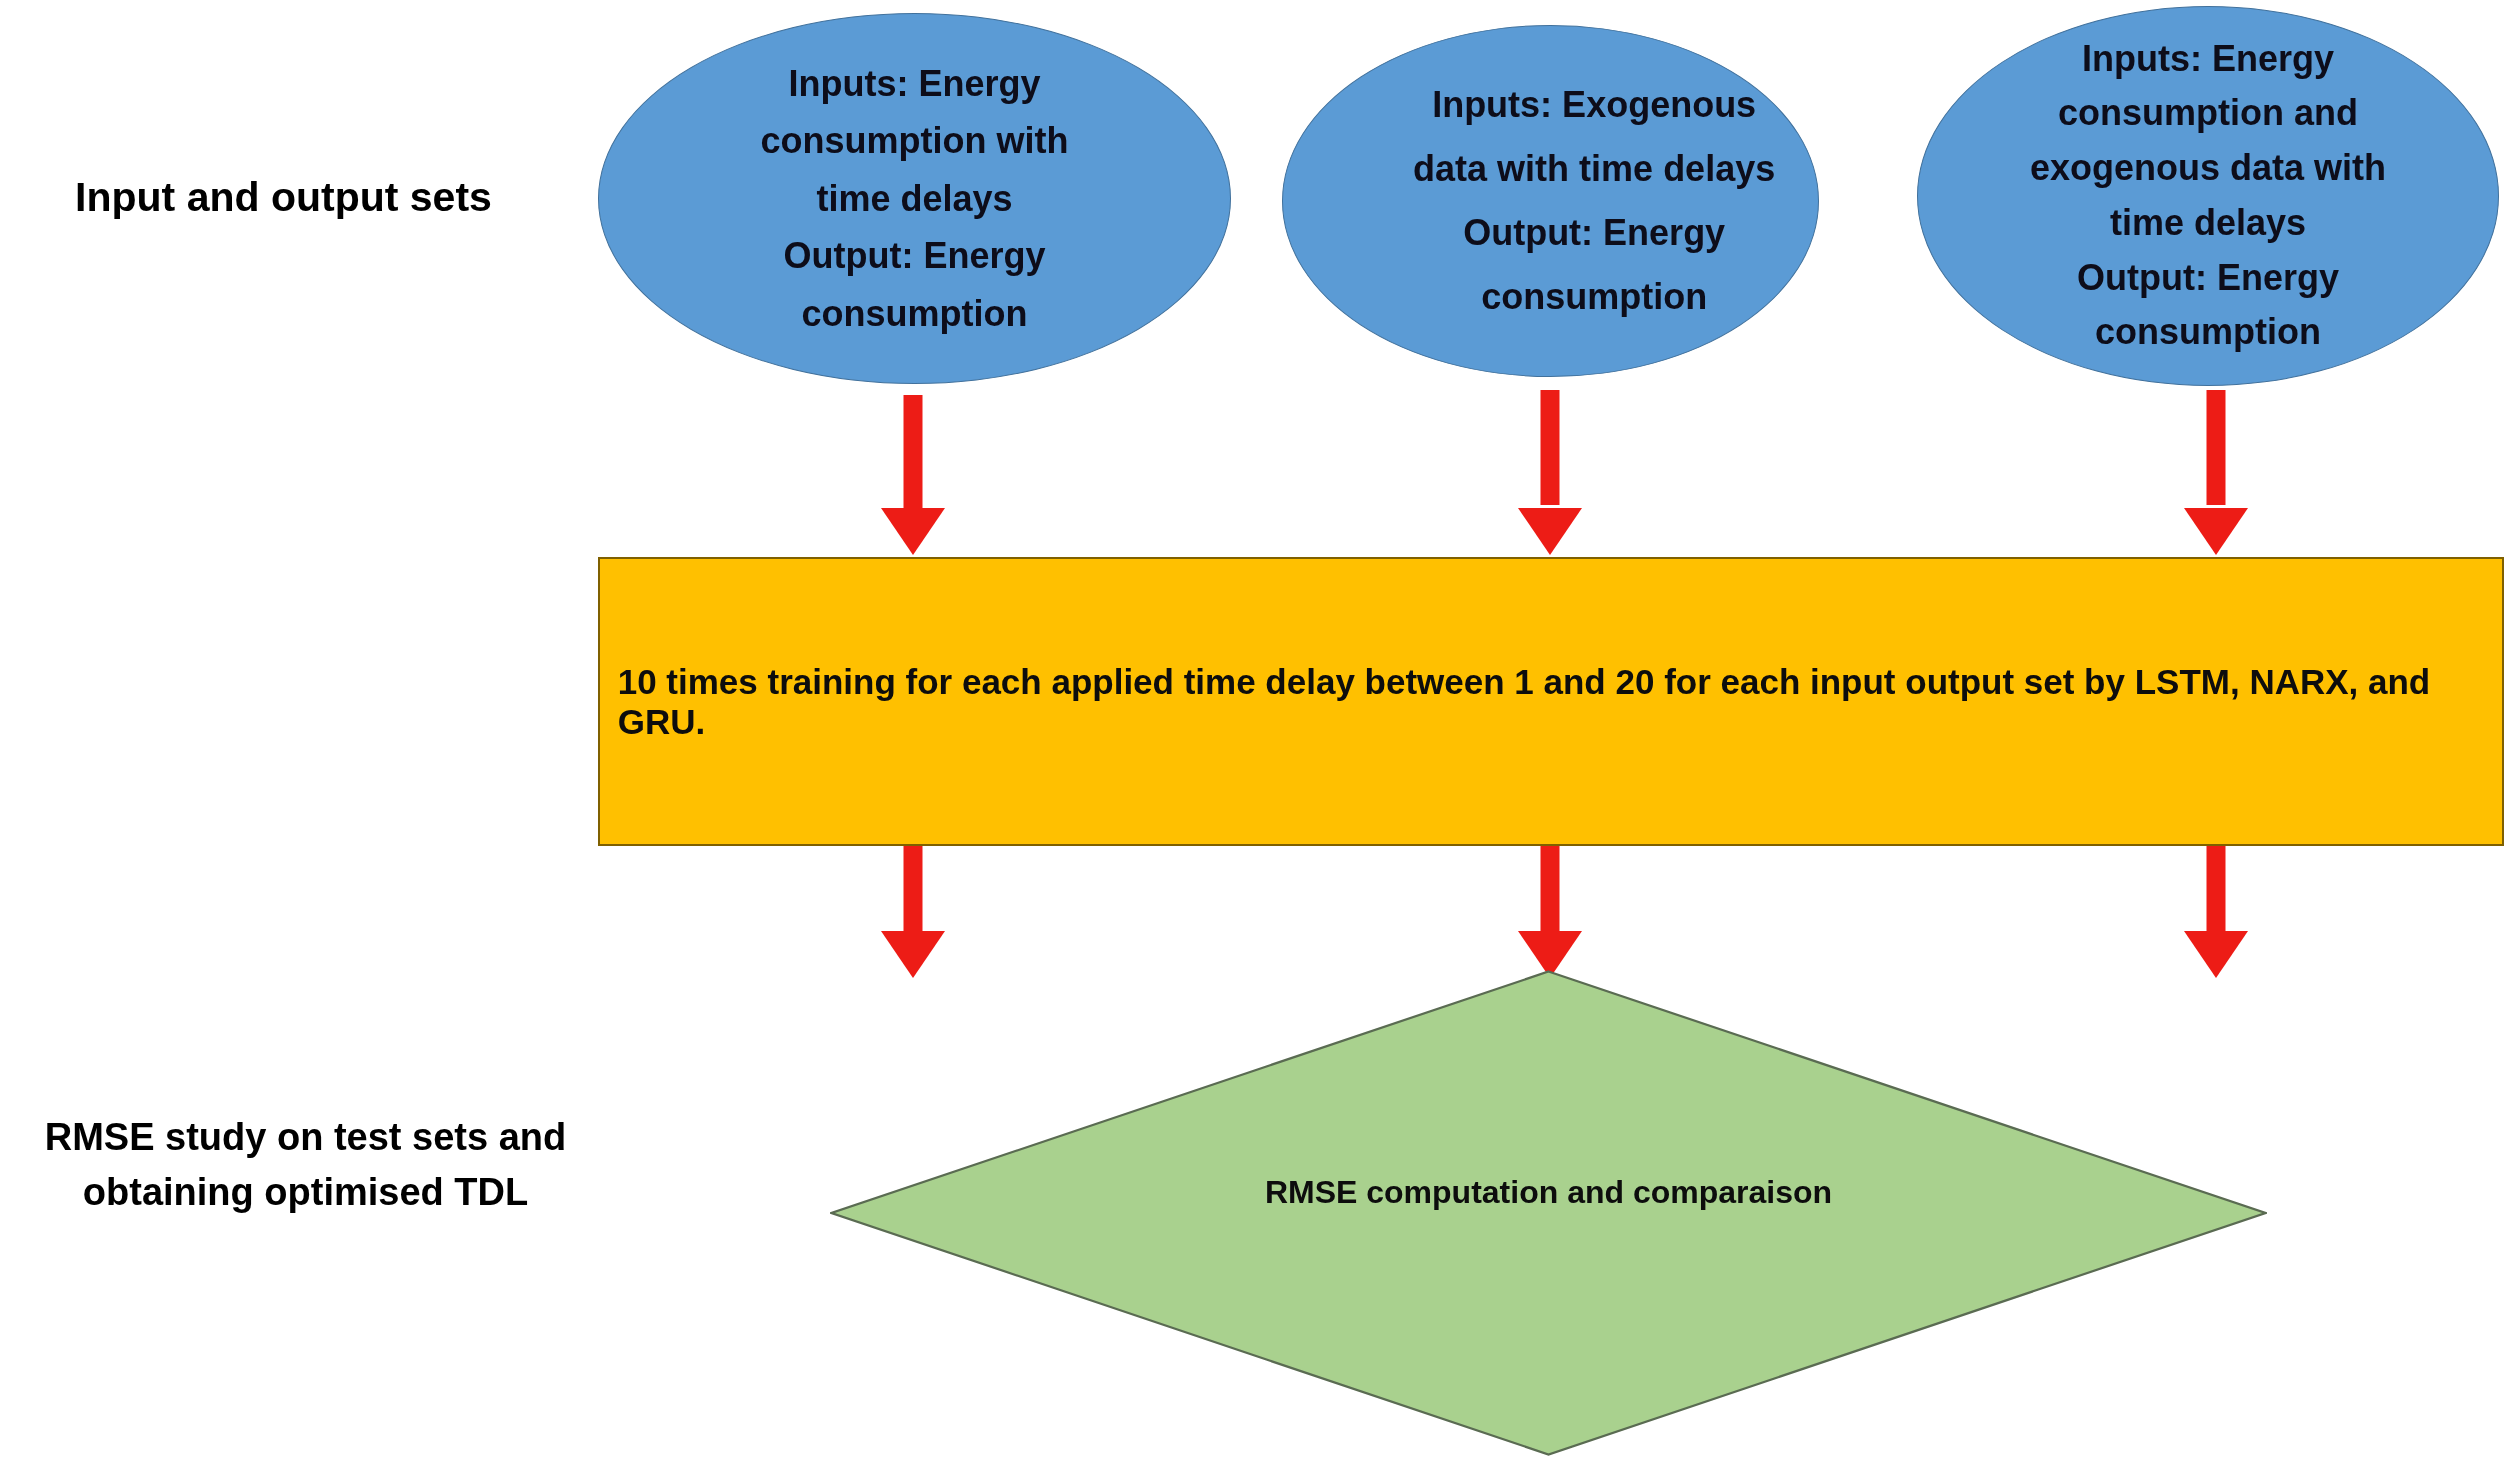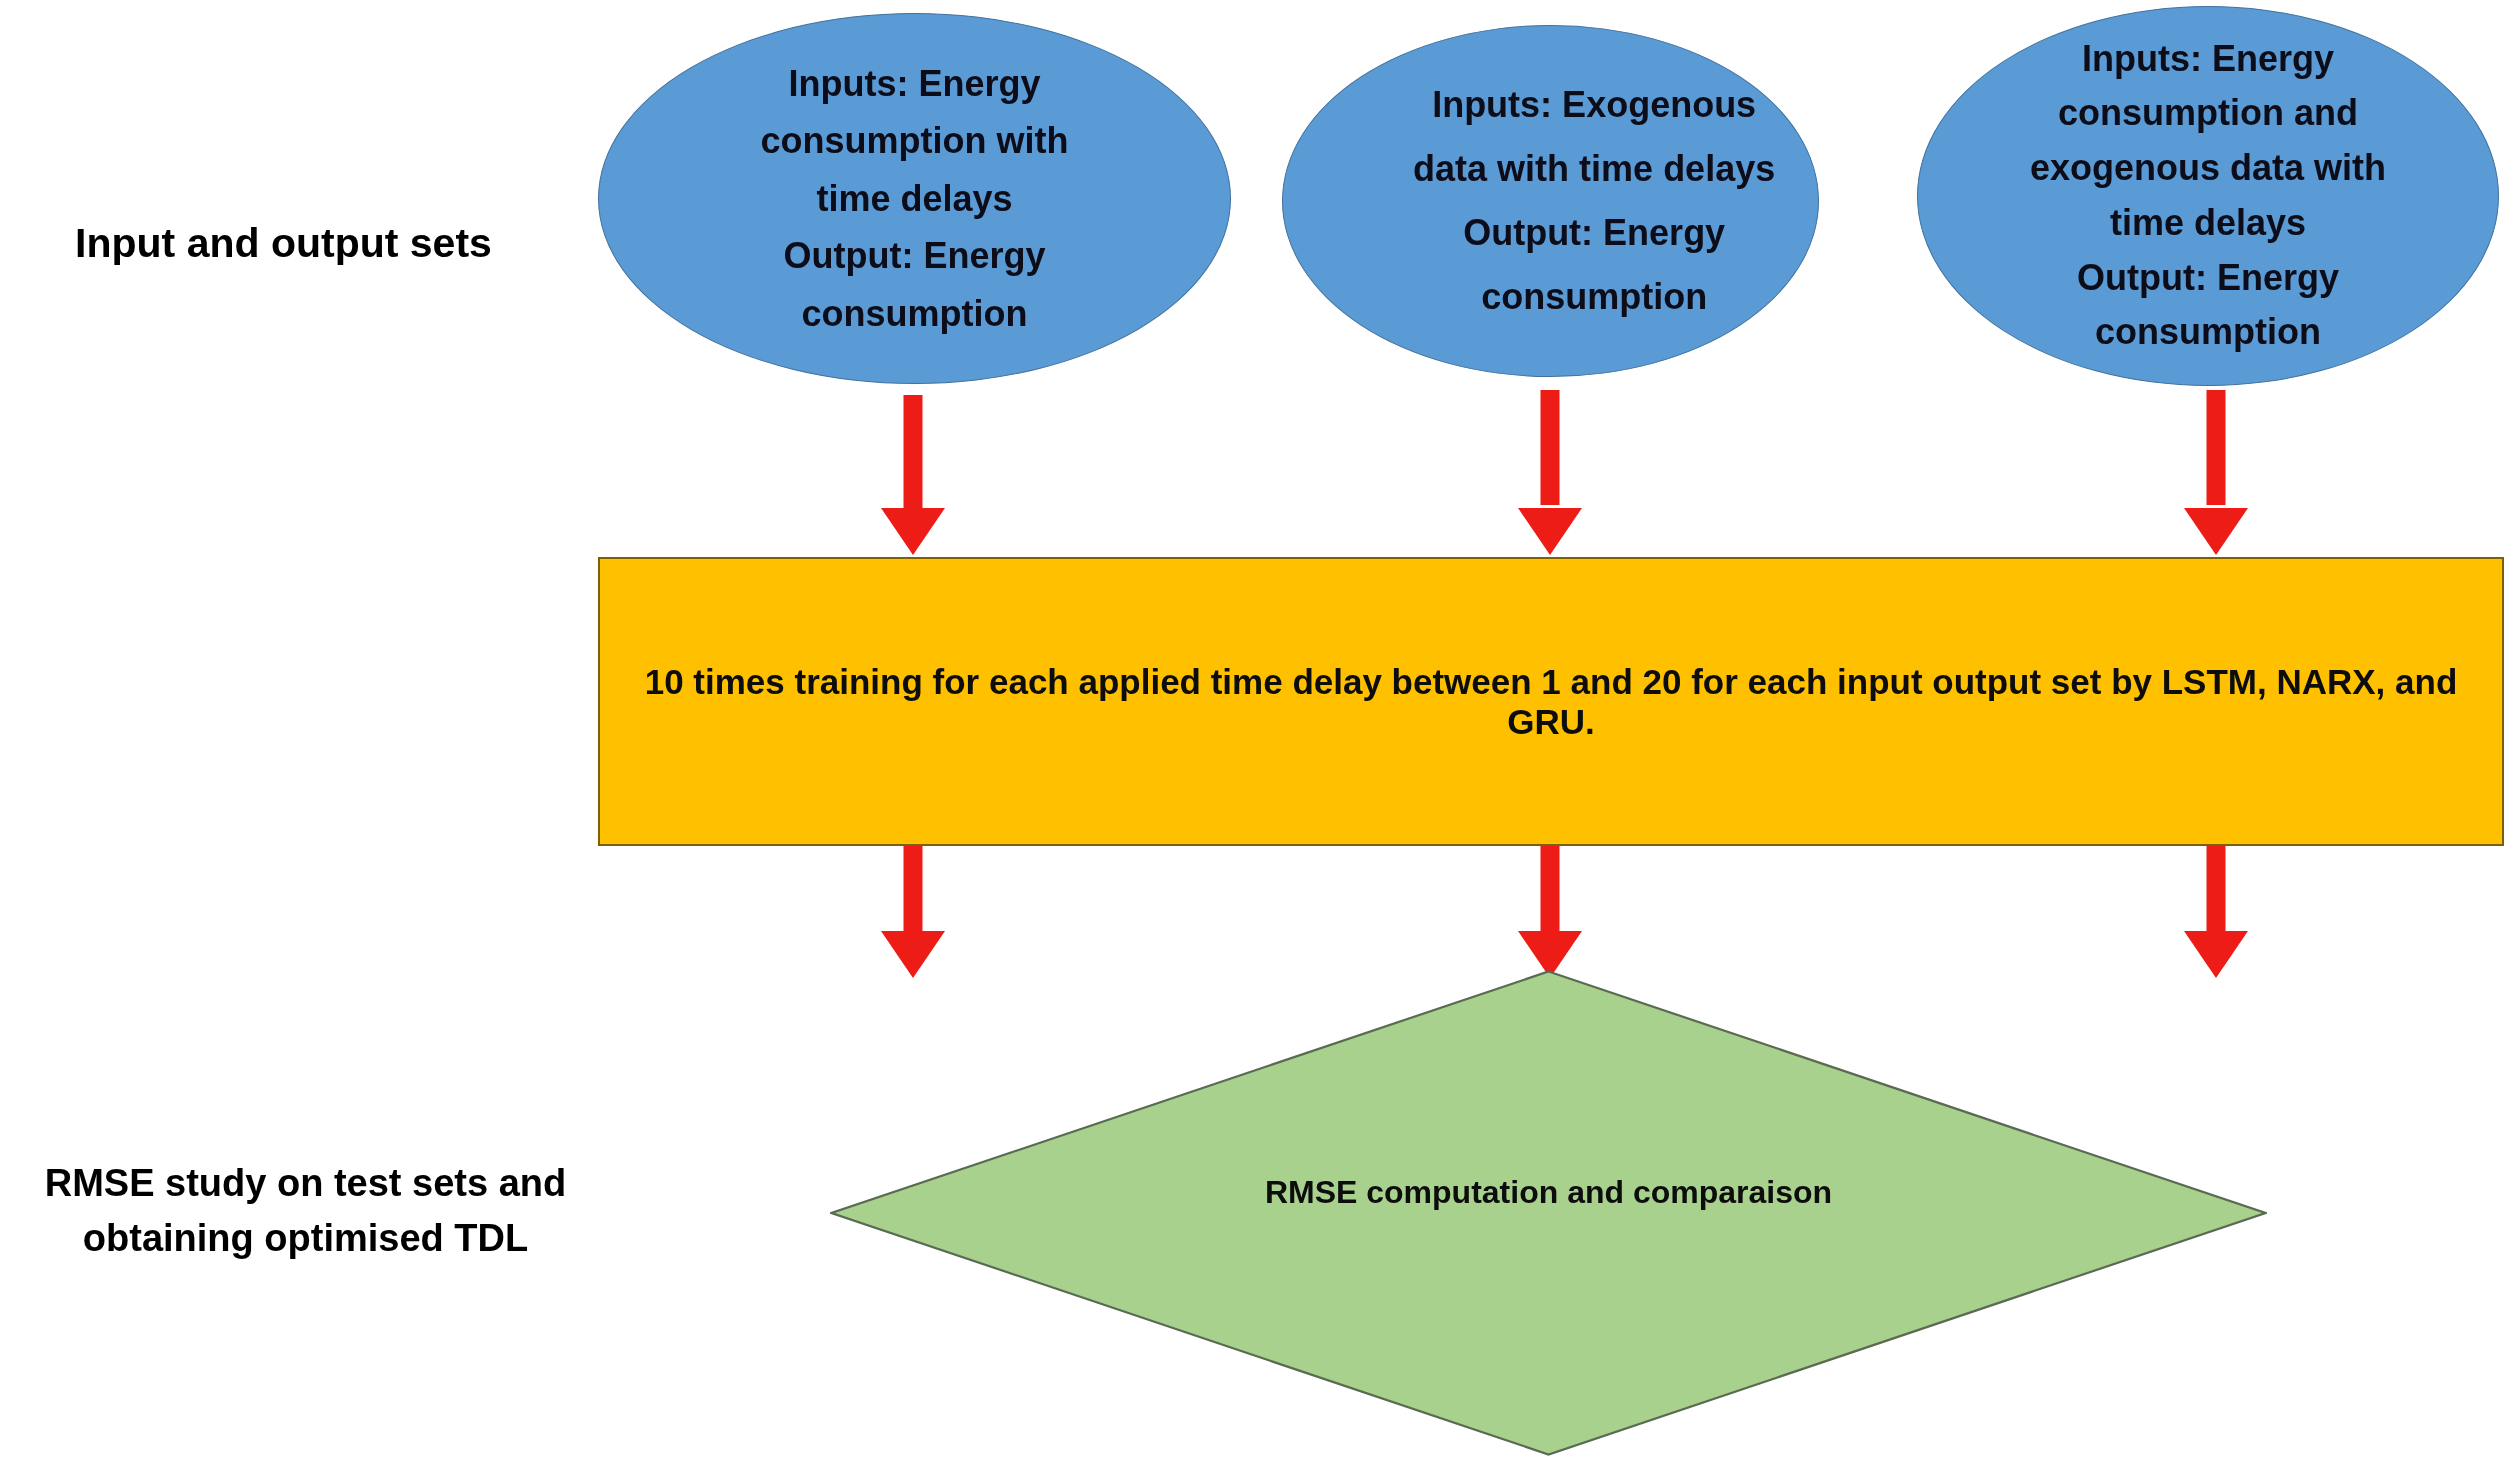--- a/index.html
+++ b/index.html
@@ -21,21 +21,21 @@
 
   
   .row-label {
     position: absolute;
     font-family: "Liberation Sans", sans-serif;
     color: #000000;
     text-align: center;
     line-height: 1.30;
     white-space: pre-line;
   }
-  .row-label.bold { font-weight: bold; margin-top: 46px; }
+  .row-label.bold { font-weight: bold; }
   .row-label.regular { font-weight: normal; }
 
   #label-inputs-outputs {
     left: 0px;  top: 171px;  width: 567px;
     font-size: 41px;
     font-weight: bold;
   }
   #label-training {
     left: 0px;  top: 662px;  width: 567px;
     font-size: 37px;
@@ -125,21 +125,21 @@
     border: 2.2px solid #7F6000;
     box-sizing: border-box;
     display: flex;
     align-items: center;
     justify-content: center;
   }
   #training-box .box-text {
     color: #0d0d0d;
     font-weight: bold;
     font-size: 35px;
-    text-align: center;
+    text-align: left;
     padding: 0 17.7px;
   }
 
   
   #diamond-wrap {
     position: absolute;
     left: 830px;
     top: 970px;
     width: 1437px;
     height: 486px;

